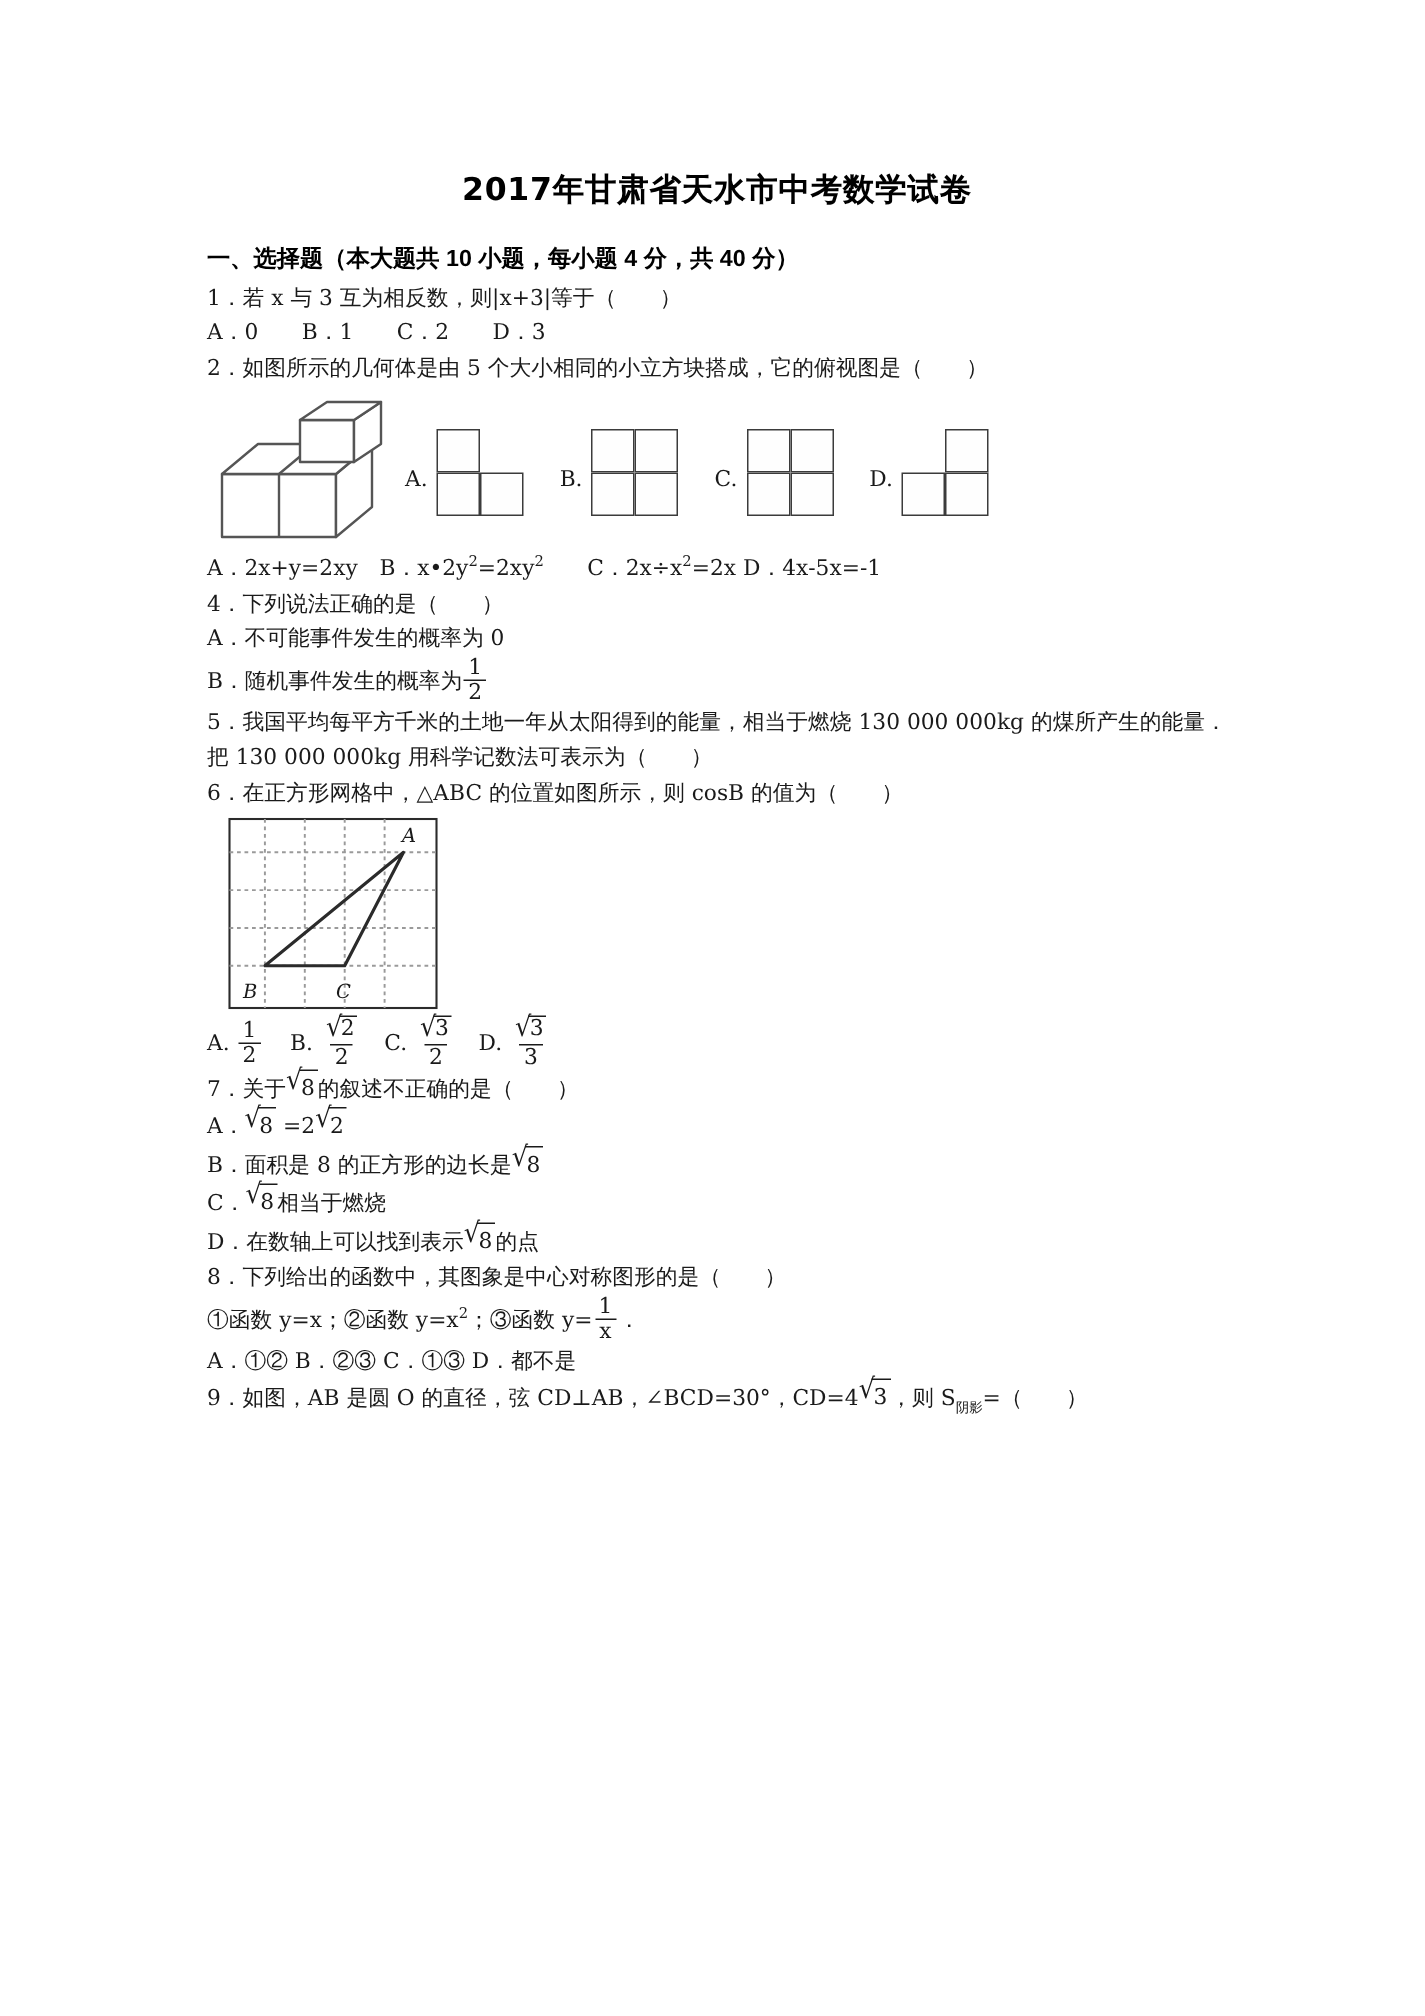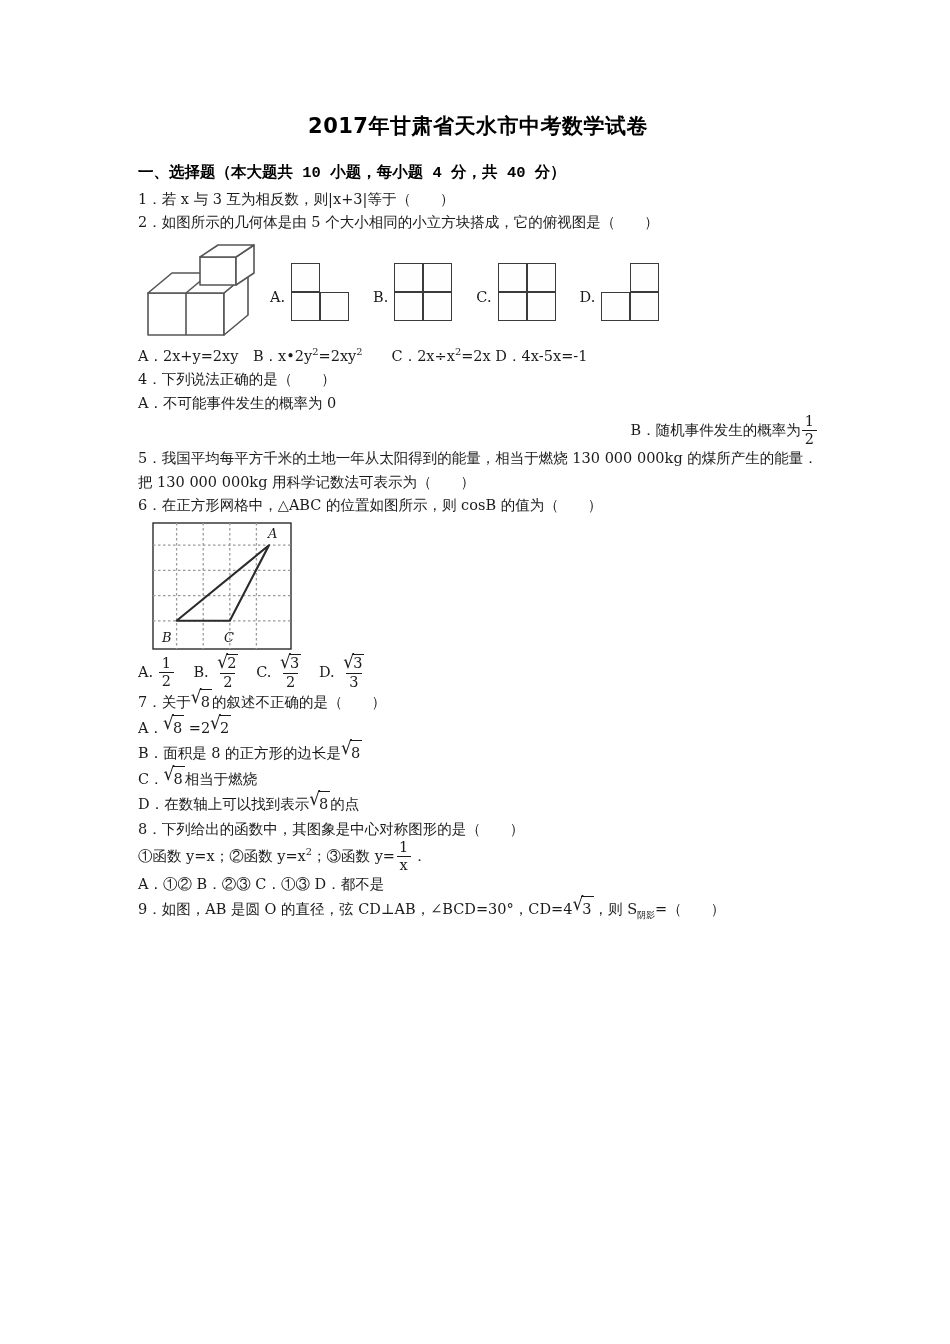--- a/index.html
+++ b/index.html
@@ -34,21 +34,21 @@
     font-size: 21px;
     font-weight: bold;
     font-family: "DejaVu Sans", "Liberation Sans", sans-serif;
     letter-spacing: 0.5px;
     margin: 0 0 22px 0;
     color: #000;
   }
   .section-head {
     font-size: 15.5px;
     font-weight: bold;
-    font-family: Liberation Mono, monospace;
+    font-family: Liberation Sans, sans-serif;
     margin: 0 0 5px 0;
     color: #000;
   }
   .q-line {
     font-size: 14.5px;
     line-height: 1.62;
     margin: 0;
     color: #1a1a1a;
     white-space: normal;
   }
@@ -157,20 +157,21 @@
 <div class="page">
   <div class="content">
 
     <div class="doc-title">2017年甘肃省天水市中考数学试卷</div>
 
     <div class="section-head">一、选择题（本大题共 10 小题，每小题 4 分，共 40 分）</div>
 
     <div class="q-line">
       <span>1．</span><span>若 x 与 3 互为相反数，则</span><span>|x+3|</span><span>等于（　　）</span>
     </div>
+    <div class="opt-line">A．0　　B．1　　C．2　　D．3</div>
 
     <div class="q-line">
       <span>2．</span><span>如图所示的几何体是由 5 个大小相同的小立方块搭成，它的俯视图是（　　）</span>
     </div>
 
     <div class="fig-row-q2">
 
       <div class="cube-fig">
         <svg width="120" height="100" viewBox="0 0 120 100">
           <g fill="#ffffff" stroke="#555555" stroke-width="1.6" stroke-linejoin="round">
@@ -236,21 +237,21 @@
     </div>
 
     <div class="opt-line">
       <span>A．2x+y=2xy　B．x•2y</span><sup class="ex">2</sup><span>=2xy</span><sup class="ex">2</sup><span>　　C．2x÷x</span><sup class="ex">2</sup><span>=2x D．4x‐5x=‐1</span>
     </div>
 
     <div class="q-line">
       <span>4．</span><span>下列说法正确的是（　　）</span>
     </div>
     <div class="opt-line">A．不可能事件发生的概率为 0</div>
-    <div class="opt-line" style="line-height:2.1;text-align:right;">
+    <div class="opt-line" style="line-height:2.1;">
       <span>B．随机事件发生的概率为</span><span class="frac big">
           <span class="num">1</span>
           <span class="den">2</span>
         </span>
     </div>
 
     <div class="q-line">
       <span>5．</span><span>我国平均每平方千米的土地一年从太阳得到的能量，相当于燃烧 130 000 000kg 的煤所产生的能量．把 130 000 000kg 用科学记数法可表示为（　　）</span>
     </div>
 

